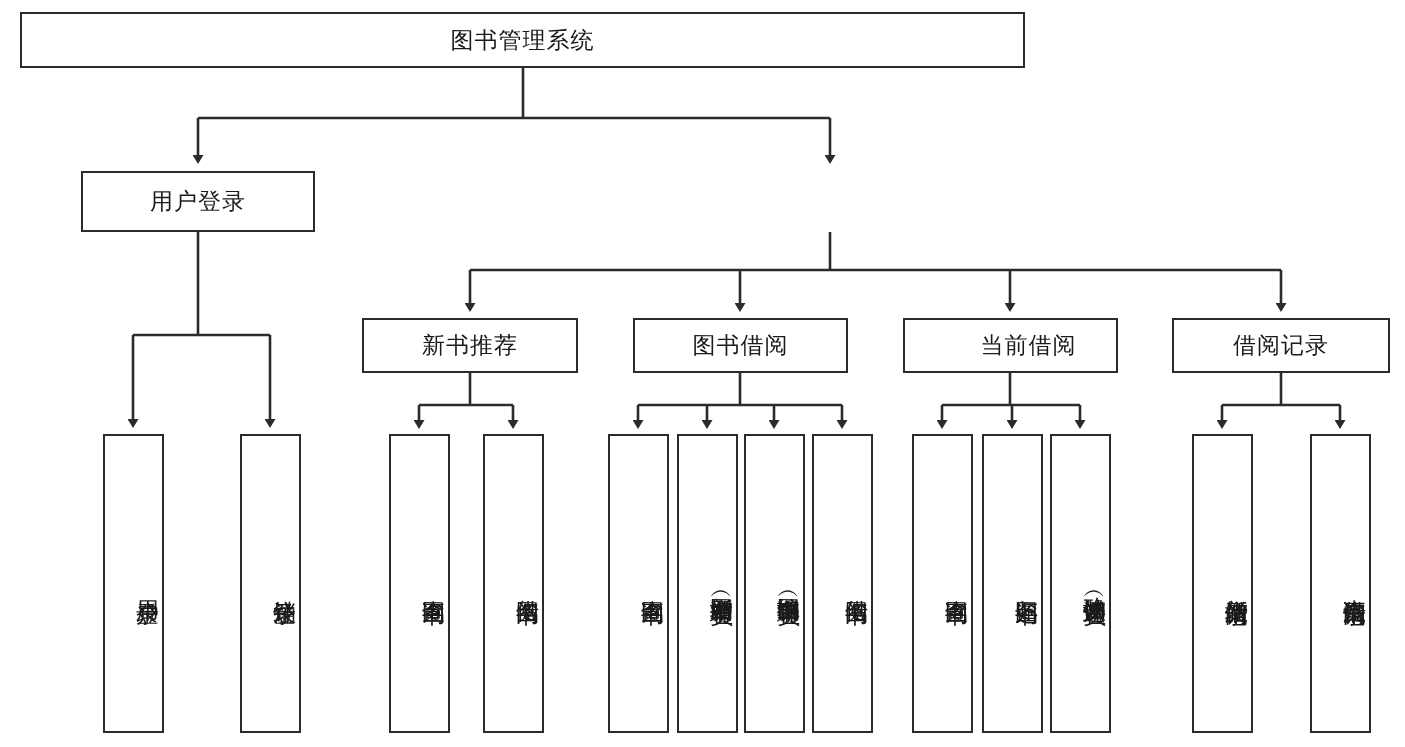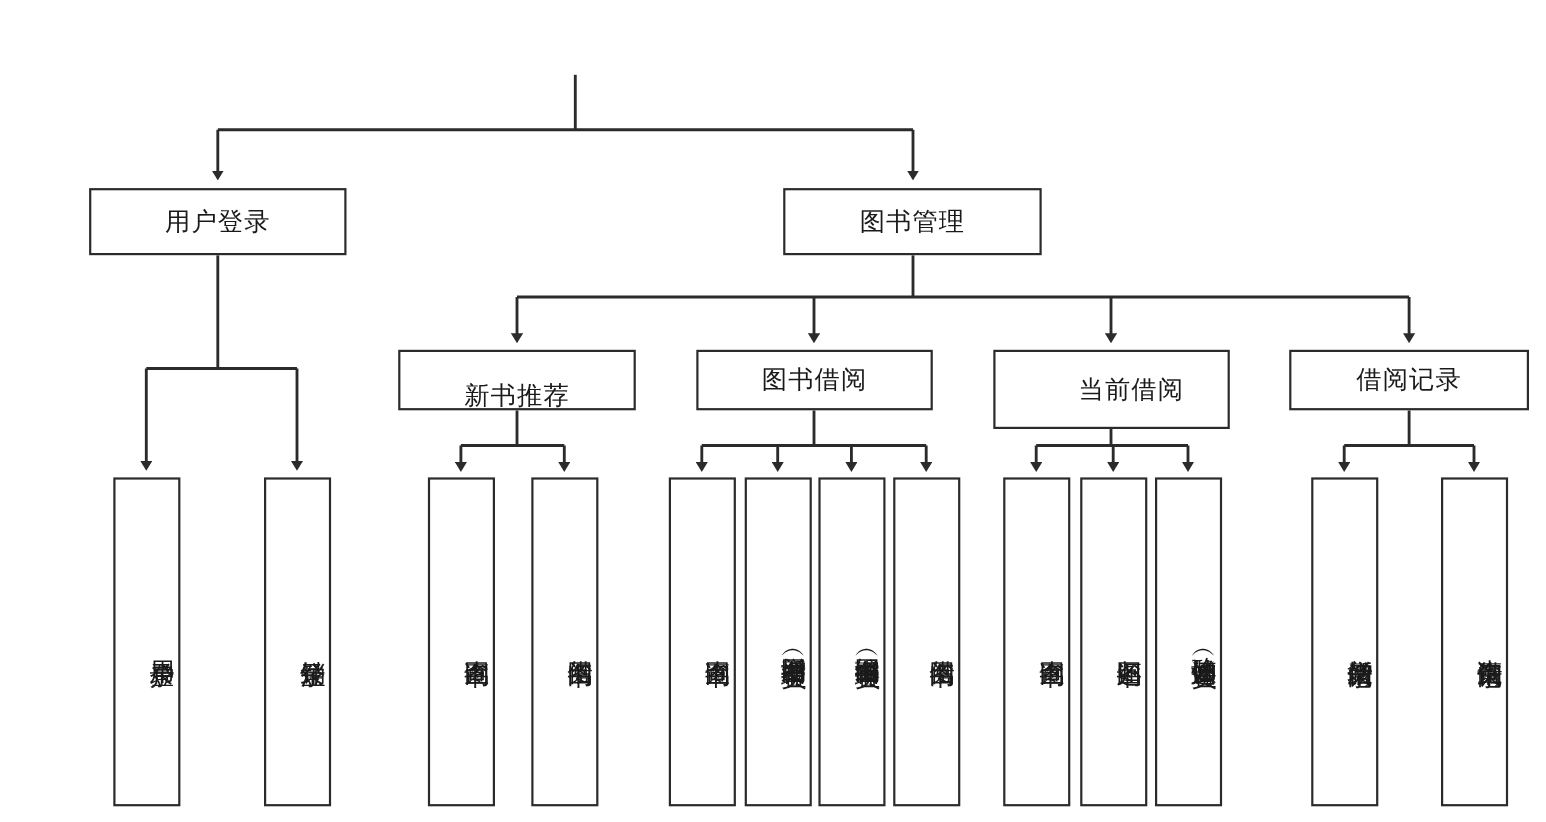--- a/index.html
+++ b/index.html
@@ -114,35 +114,35 @@
       <path d="M1012,405 L1012,421" marker-end="url(#arr)"></path>
       <path d="M1080,405 L1080,421" marker-end="url(#arr)"></path>
 
       <path d="M1281,373 L1281,405"></path>
       <path d="M1222,405 L1340,405"></path>
       <path d="M1222,405 L1222,421" marker-end="url(#arr)"></path>
       <path d="M1340,405 L1340,421" marker-end="url(#arr)"></path>
     </g>
   </svg>
 
+  <div class="node horiz" style="left:20px;top:12px;width:1005px;height:56px;">
+    <span>图书管理系统</span>
+  </div>
 
   <div class="node horiz" style="left:81px;top:171px;width:234px;height:61px;">
     <span>用户登录</span>
   </div>
-  <div class="node horiz" style="left:712px;top:171px;width:235px;height:61px;">
-    <span>图书管理</span>
-  </div>
 
-  <div class="node horiz" style="left:362px;top:318px;width:216px;height:55px;align-items:flex-end;">
+  <div class="node horiz" style="left:362px;top:318px;width:216px;height:55px;">
     <span>新书推荐</span>
   </div>
   <div class="node horiz" style="left:633px;top:318px;width:215px;height:55px;">
     <span>图书借阅</span>
   </div>
-  <div class="node horiz" style="left:903px;top:318px;width:215px;height:72px;padding-left:36px;">
+  <div class="node horiz" style="left:903px;top:318px;width:215px;height:55px;padding-left:36px;">
     <span>当前借阅</span>
   </div>
   <div class="node horiz" style="left:1172px;top:318px;width:218px;height:55px;font-family:Liberation Serif, serif;">
     <span>借阅记录</span>
   </div>
 
   <div class="node vert" style="left:103px;top:434px;width:61px;height:299px;">
     <span class="vtxt">用户登录</span>
   </div>
   <div class="node vert" style="left:240px;top:434px;width:61px;height:299px;">

